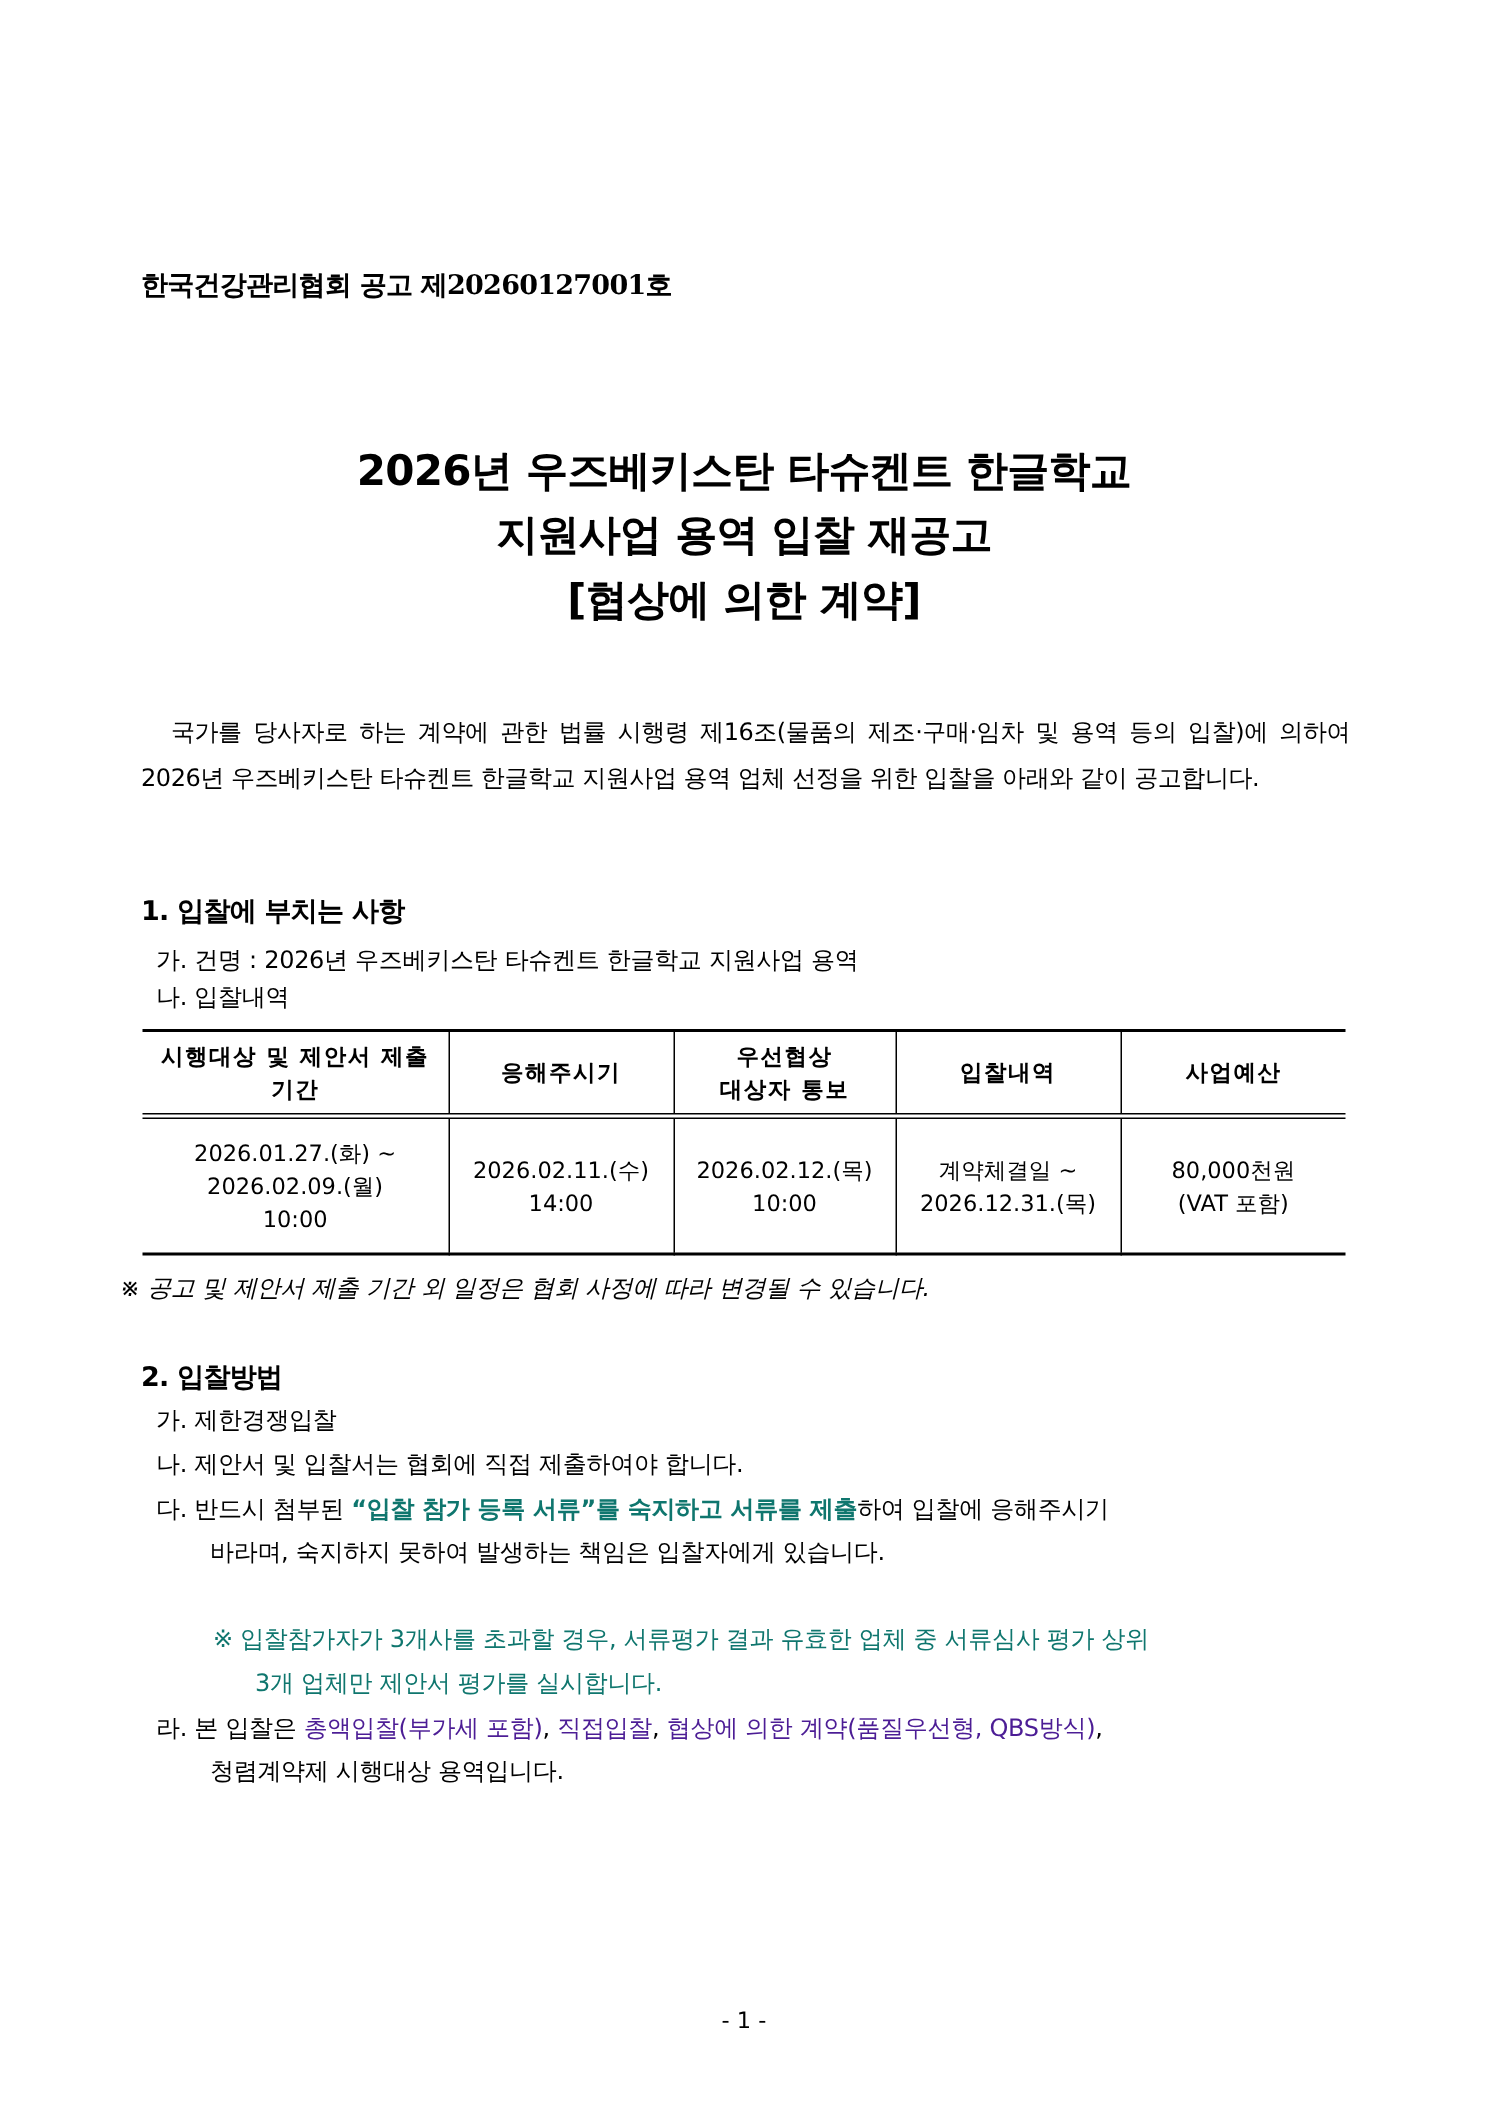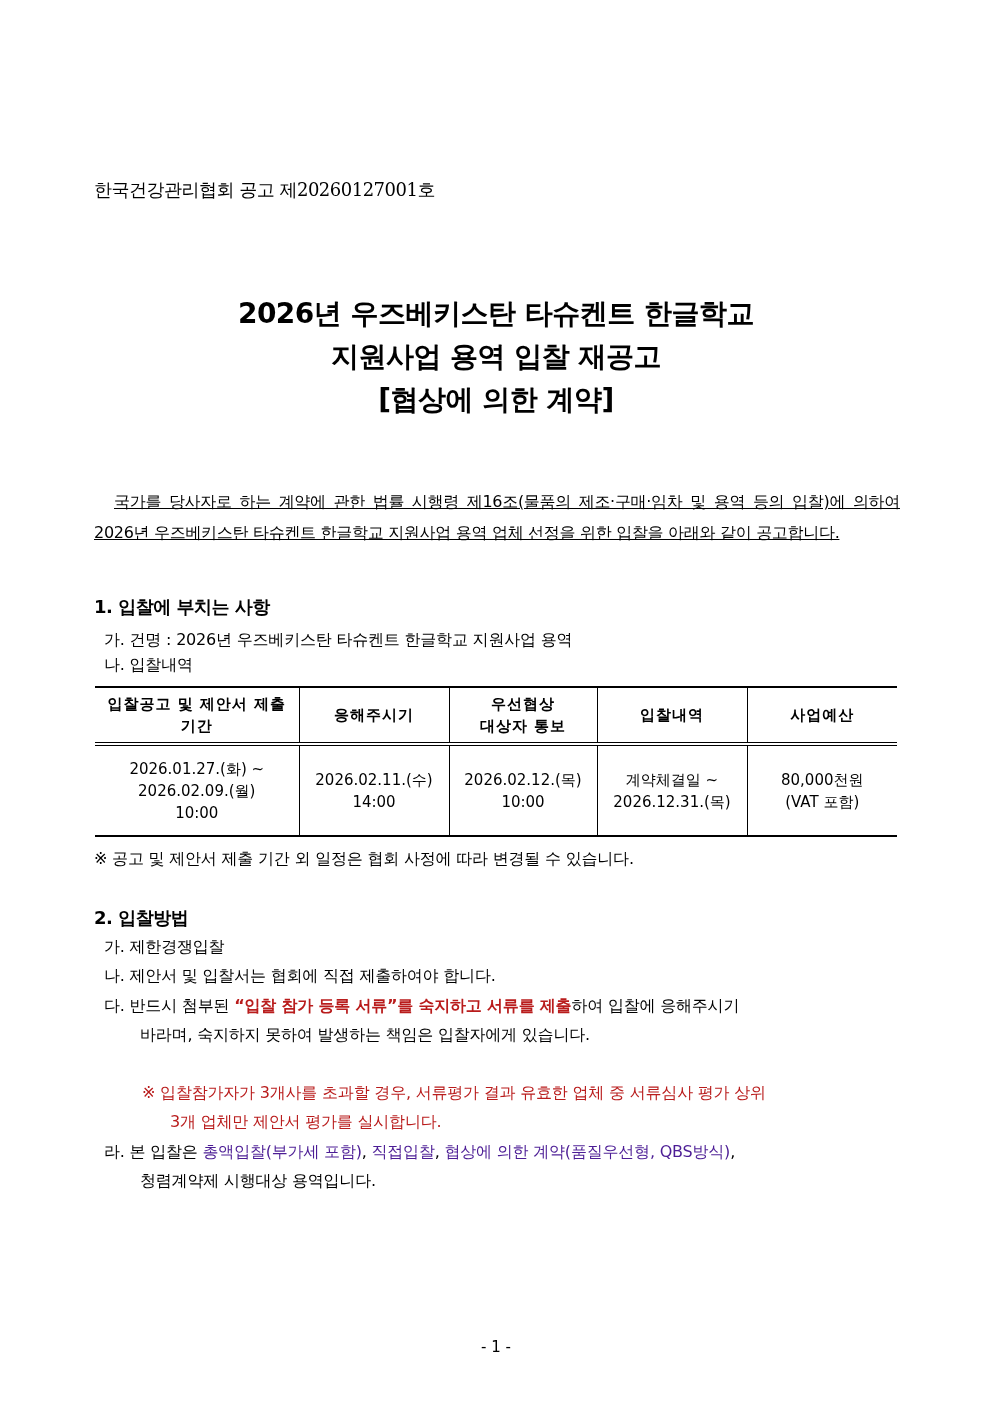--- a/index.html
+++ b/index.html
@@ -3,30 +3,30 @@
   <meta charset="utf-8">
   <style>
     html, body { margin: 0; padding: 0; background: #ffffff; }
     body {
       width: 992px; height: 1403px; position: relative; overflow: hidden;
       font-family: "DejaVu Sans", sans-serif; color: #000;
     }
     .page { position: absolute; left: 0; top: 0; width: 992px; height: 1403px; }
     .notice-no {
       position: absolute; left: 94px; top: 178px;
-      font-family: "DejaVu Serif", serif; font-size: 18px; font-weight: normal; letter-spacing: -0.5px;
+      font-family: "DejaVu Serif", serif; font-size: 18px; font-weight: bold; letter-spacing: -0.5px;
     }
     .title {
       position: absolute; left: 0; top: 292px; width: 992px; text-align: center;
       font-family: "DejaVu Sans", sans-serif; font-weight: bold; font-size: 28px; line-height: 43px;
       letter-spacing: -0.5px;
     }
     .intro {
-      position: absolute; left: 94px; top: 486px; width: 806px;
-      font-size: 16px; line-height: 31px; text-align: justify; letter-spacing: -0.3px; text-decoration: underline;
+      position: absolute; left: 94px; top: 472px; width: 806px;
+      font-size: 16px; line-height: 31px; text-align: justify; letter-spacing: -0.3px;
     }
     .intro .indent { display: inline-block; width: 20px; }
     .section-h {
       position: absolute; left: 94px; font-weight: bold; font-size: 18px; letter-spacing: -0.5px;
     }
     .line {
       position: absolute; font-size: 16px; letter-spacing: -0.2px; white-space: nowrap;
     }
     table.bid {
       position: absolute; left: 95px; top: 686px; width: 802px;
@@ -37,21 +37,21 @@
     }
     table.bid th:first-child, table.bid td:first-child { border-left: none; }
     table.bid th:last-child, table.bid td:last-child { border-right: none; }
     table.bid thead tr { border-top: 2px solid #000; }
     table.bid th {
       height: 54px; font-weight: bold; line-height: 22px; letter-spacing: 1px;
       border-bottom: 4px double #000;
     }
     table.bid td { height: 89px; line-height: 22px; }
     table.bid tbody tr { border-bottom: 2px solid #000; }
-    .red { color: #b91c1c; }
+    .red { color: #0f766e; }
     .blue { color: #4c1d95; }
     .bold { font-weight: bold; }
     .page-num { position: absolute; left: 0; width: 992px; top: 1338px; text-align: center; font-size: 15px; }
   </style>
 </head>
 <body>
 
 <div class="page">
 
   <div class="notice-no">한국건강관리협회 공고 제20260127001호</div>
@@ -72,21 +72,21 @@
     <colgroup>
       <col style="width:204px">
         <col style="width:150px">
         <col style="width:148px">
         <col style="width:150px">
         <col style="width:150px">
     </colgroup>
     <thead>
       <tr>
         <th>
-            <div>입찰공고 및 제안서 제출</div>
+            <div>시행대상 및 제안서 제출</div>
             <div>기간</div>
           </th>
         <th>
             <div>응해주시기</div>
           </th>
         <th>
             <div>우선협상</div>
             <div>대상자 통보</div>
           </th>
         <th>
@@ -117,21 +117,21 @@
           <div>2026.12.31.(목)</div>
         </td>
         <td>
           <div>80,000천원</div>
           <div>(VAT 포함)</div>
         </td>
       </tr>
     </tbody>
   </table>
 
-  <div class="line" style="left:94px; top:849px;">※ 공고 및 제안서 제출 기간 외 일정은 협회 사정에 따라 변경될 수 있습니다.</div>
+  <div class="line" style="left:80px; top:849px;font-style:italic;">※ 공고 및 제안서 제출 기간 외 일정은 협회 사정에 따라 변경될 수 있습니다.</div>
 
   <div class="section-h" style="top:906px;">2. 입찰방법</div>
   <div class="line" style="left:104px; top:937px;">가. 제한경쟁입찰</div>
   <div class="line" style="left:104px; top:966px;">나. 제안서 및 입찰서는 협회에 직접 제출하여야 합니다.</div>
 
   <div class="line" style="left:104px; top:996px;">
     <span>다. 반드시 첨부된 </span><span class="red bold">“입찰 참가 등록 서류”를 숙지하고 서류를 제출</span><span>하여 입찰에 응해주시기</span>
   </div>
   <div class="line" style="left:140px; top:1025px;">바라며, 숙지하지 못하여 발생하는 책임은 입찰자에게 있습니다.</div>
   <div class="line red" style="left:142px; top:1083px;">※ 입찰참가자가 3개사를 초과할 경우, 서류평가 결과 유효한 업체 중 서류심사 평가 상위</div>

